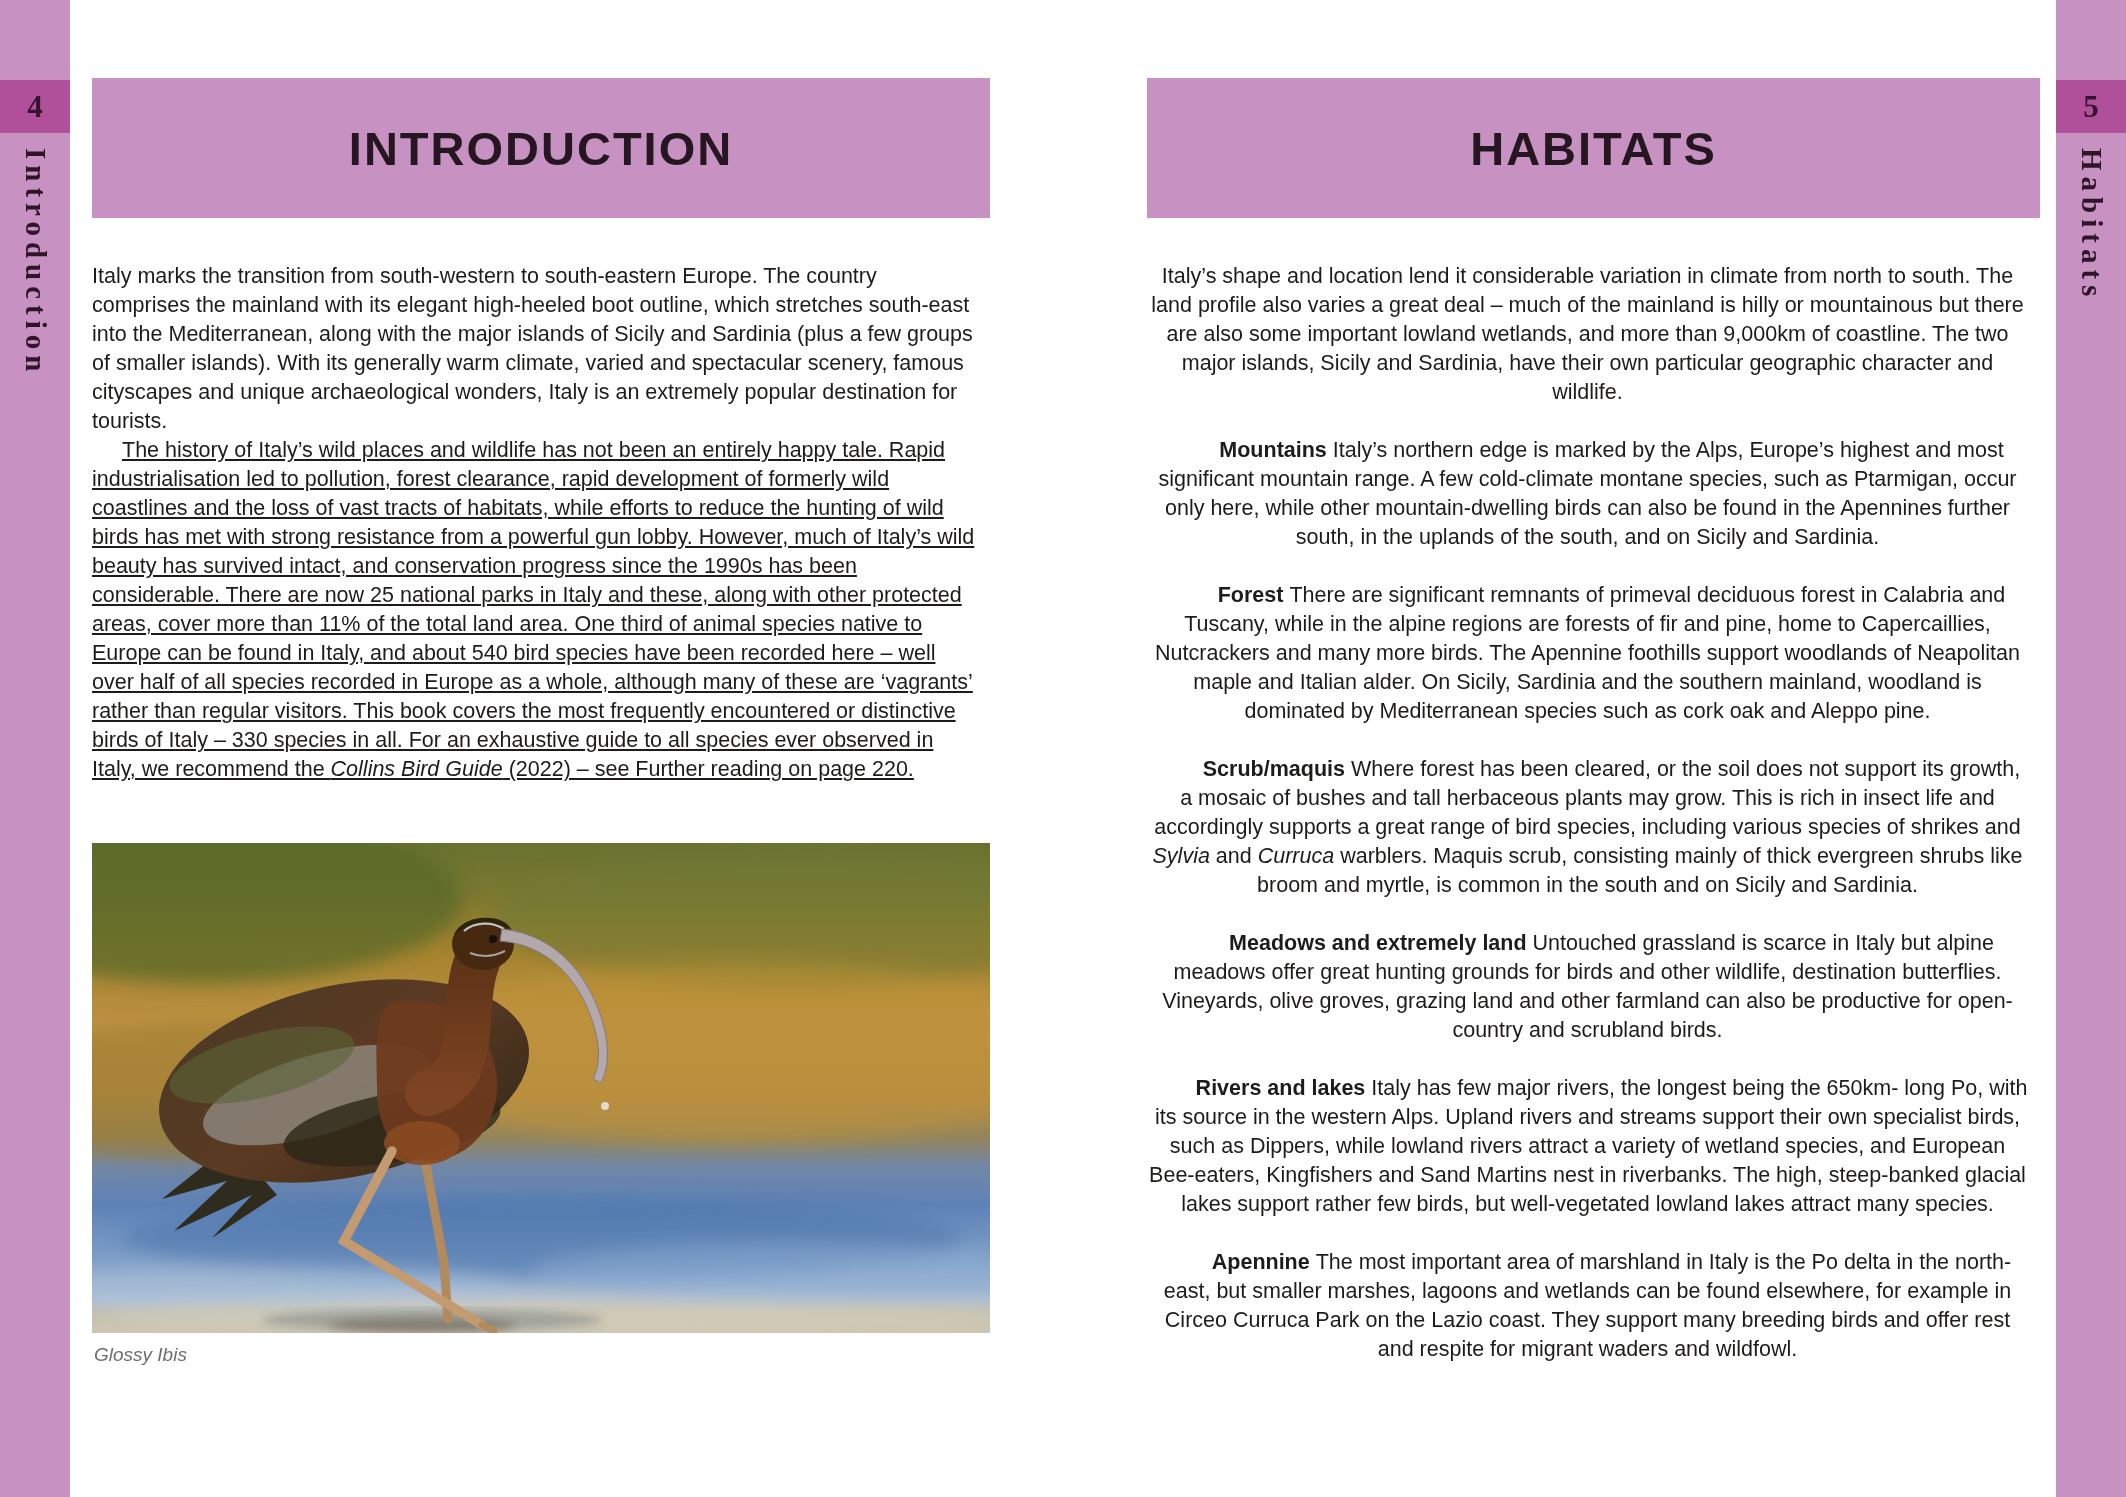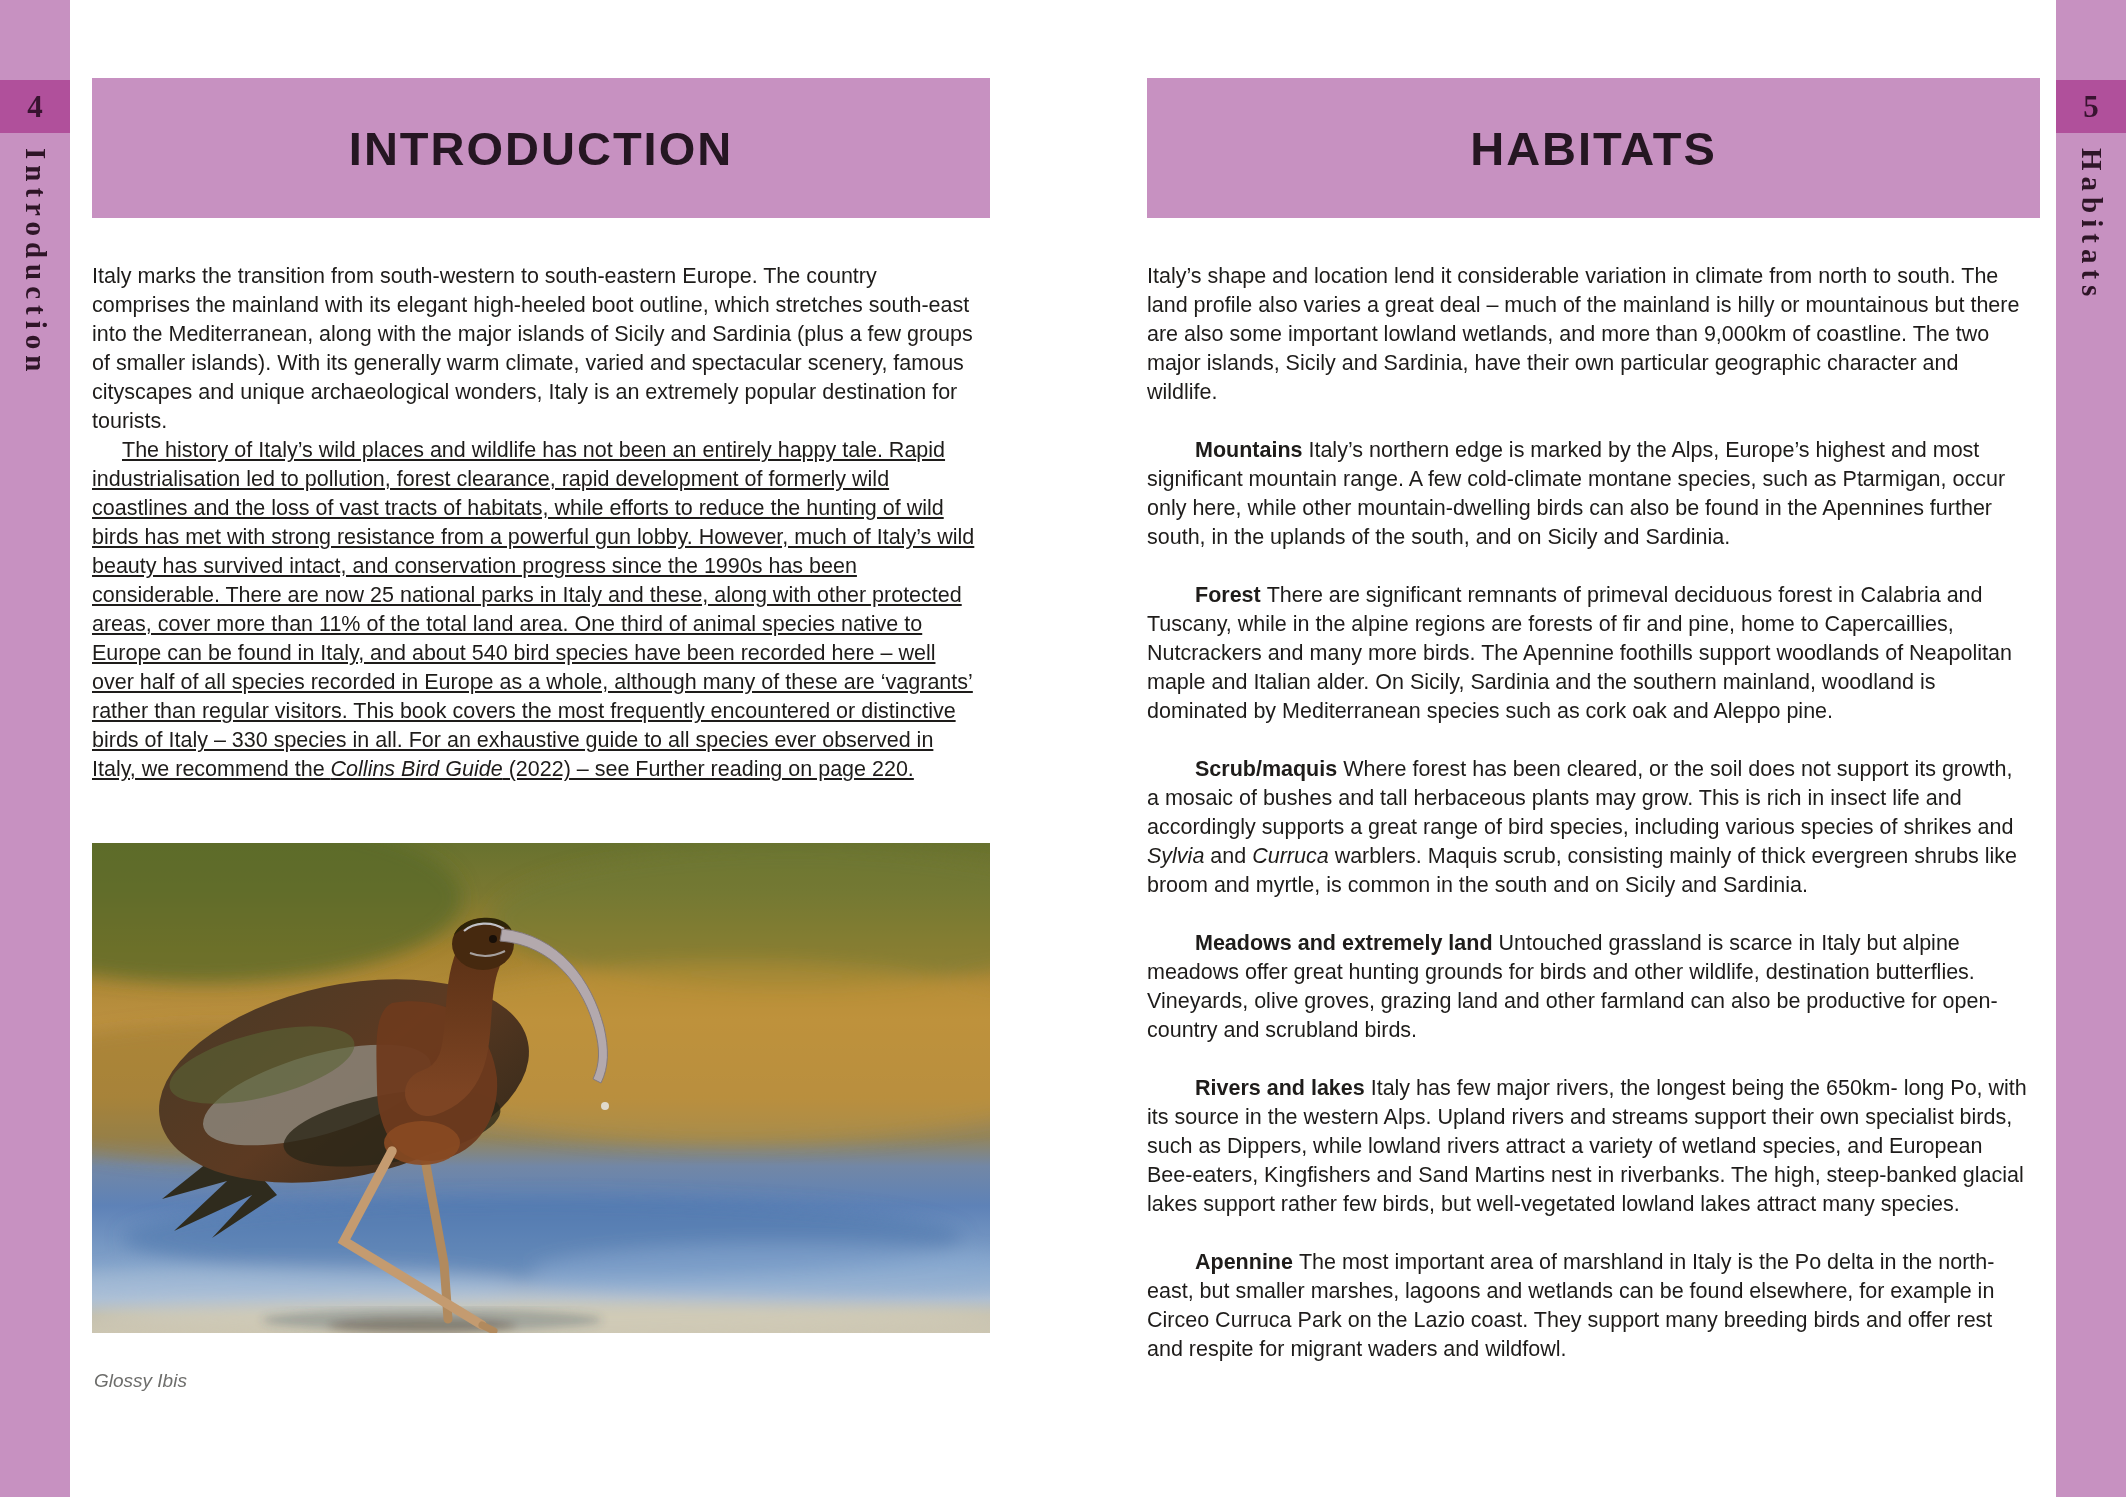--- a/index.html
+++ b/index.html
@@ -55,32 +55,32 @@
   }
   .banner-title{
     font-size:47px;font-weight:bold;letter-spacing:2px;
     color:var(--title-text);
   }
   .body-text{
     position:absolute;top:262px;left:0;right:12px;
     font-size:21.5px;line-height:29px;color:var(--body-text);
   }
   .body-text p{margin:0;}
-  .page-col.right .body-text p{margin-bottom:29px;}
+  .page-col.right .body-text p{margin-bottom:29px;text-align:center;}
   .body-text p.indent{text-indent:30px;text-decoration:underline;}
   .body-text b{font-weight:bold;margin-left:48px;}
   
   .photo{
     position:absolute;top:843px;left:0;width:898px;height:490px;
     overflow:hidden;
   }
   .photo svg{display:block;width:898px;height:490px;}
   .photo-caption{
     position:absolute;top:1344px;left:2px;
-    font-size:19px;font-style:italic;color:var(--caption-text);margin-top:26px;
+    font-size:19px;font-style:italic;color:var(--caption-text);
   }
 </style>
 </head>
 <body>
 
 <aside class="strip left">
   <div class="page-num-box">
     <span class="page-num">4</span>
   </div>
   <div class="tab-label">Introduction</div>

